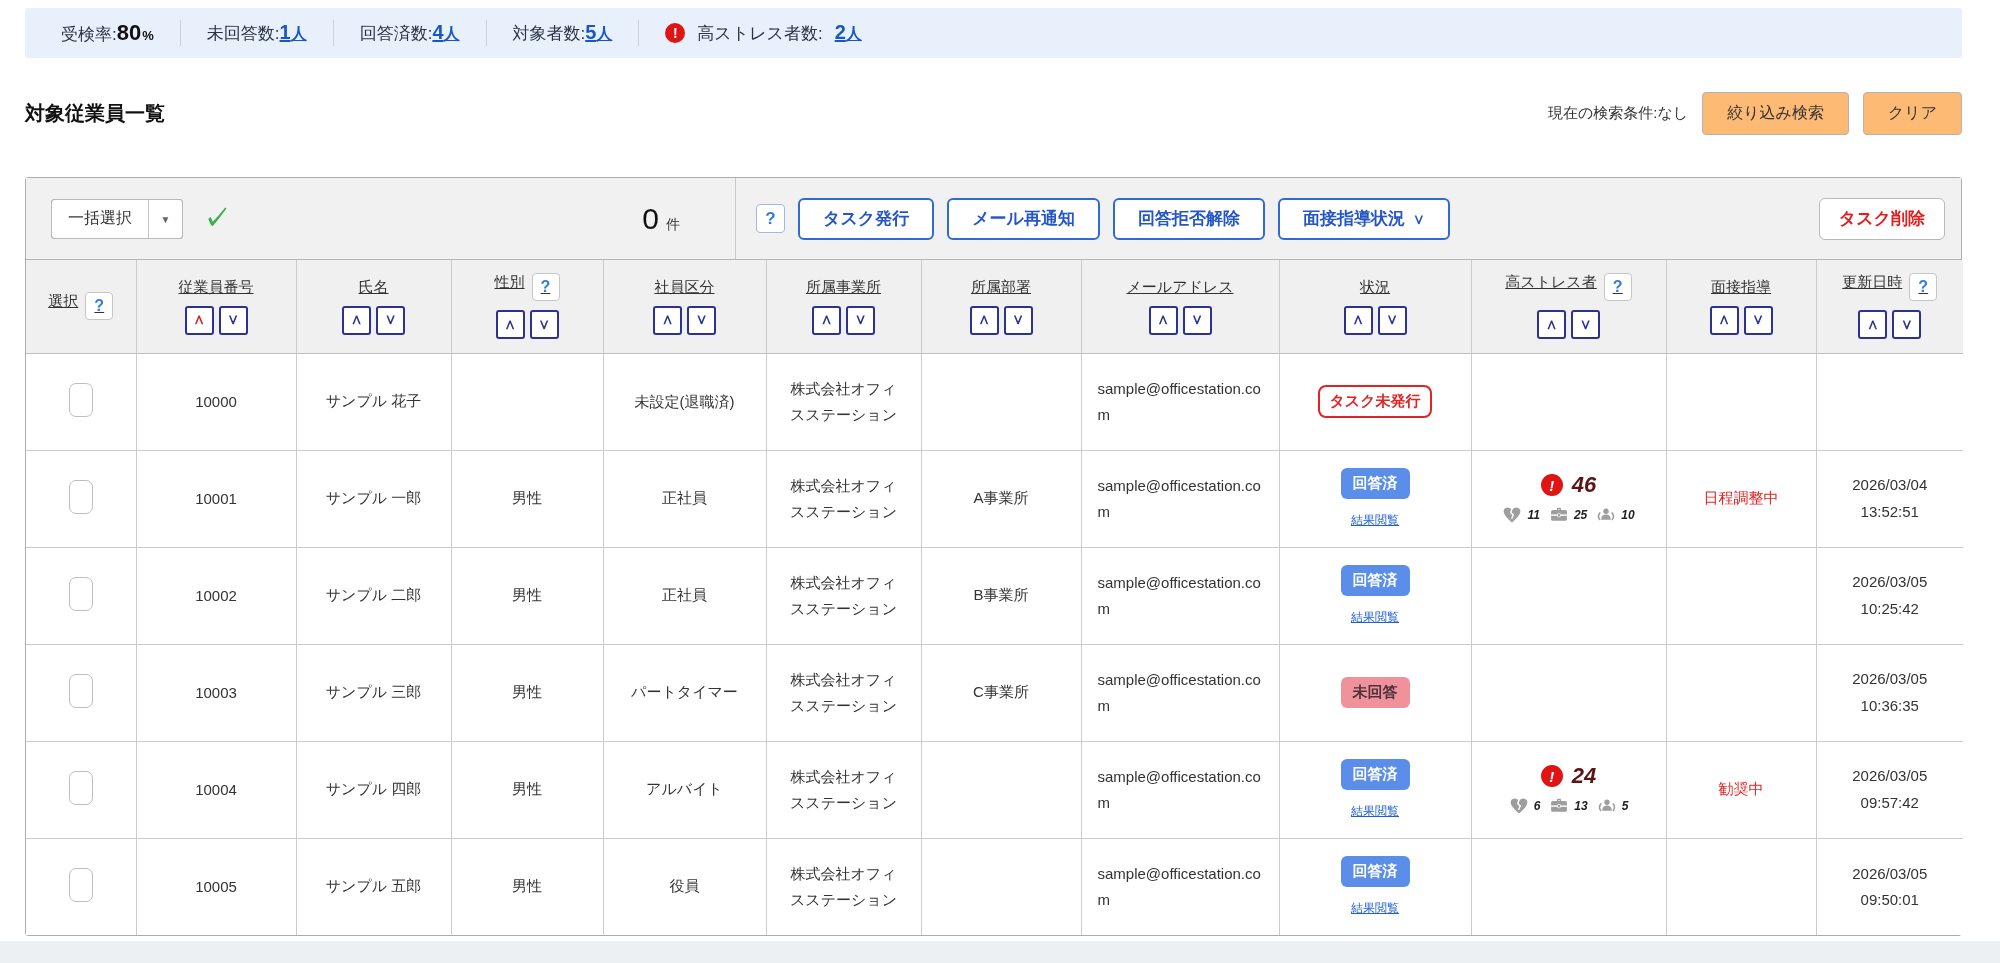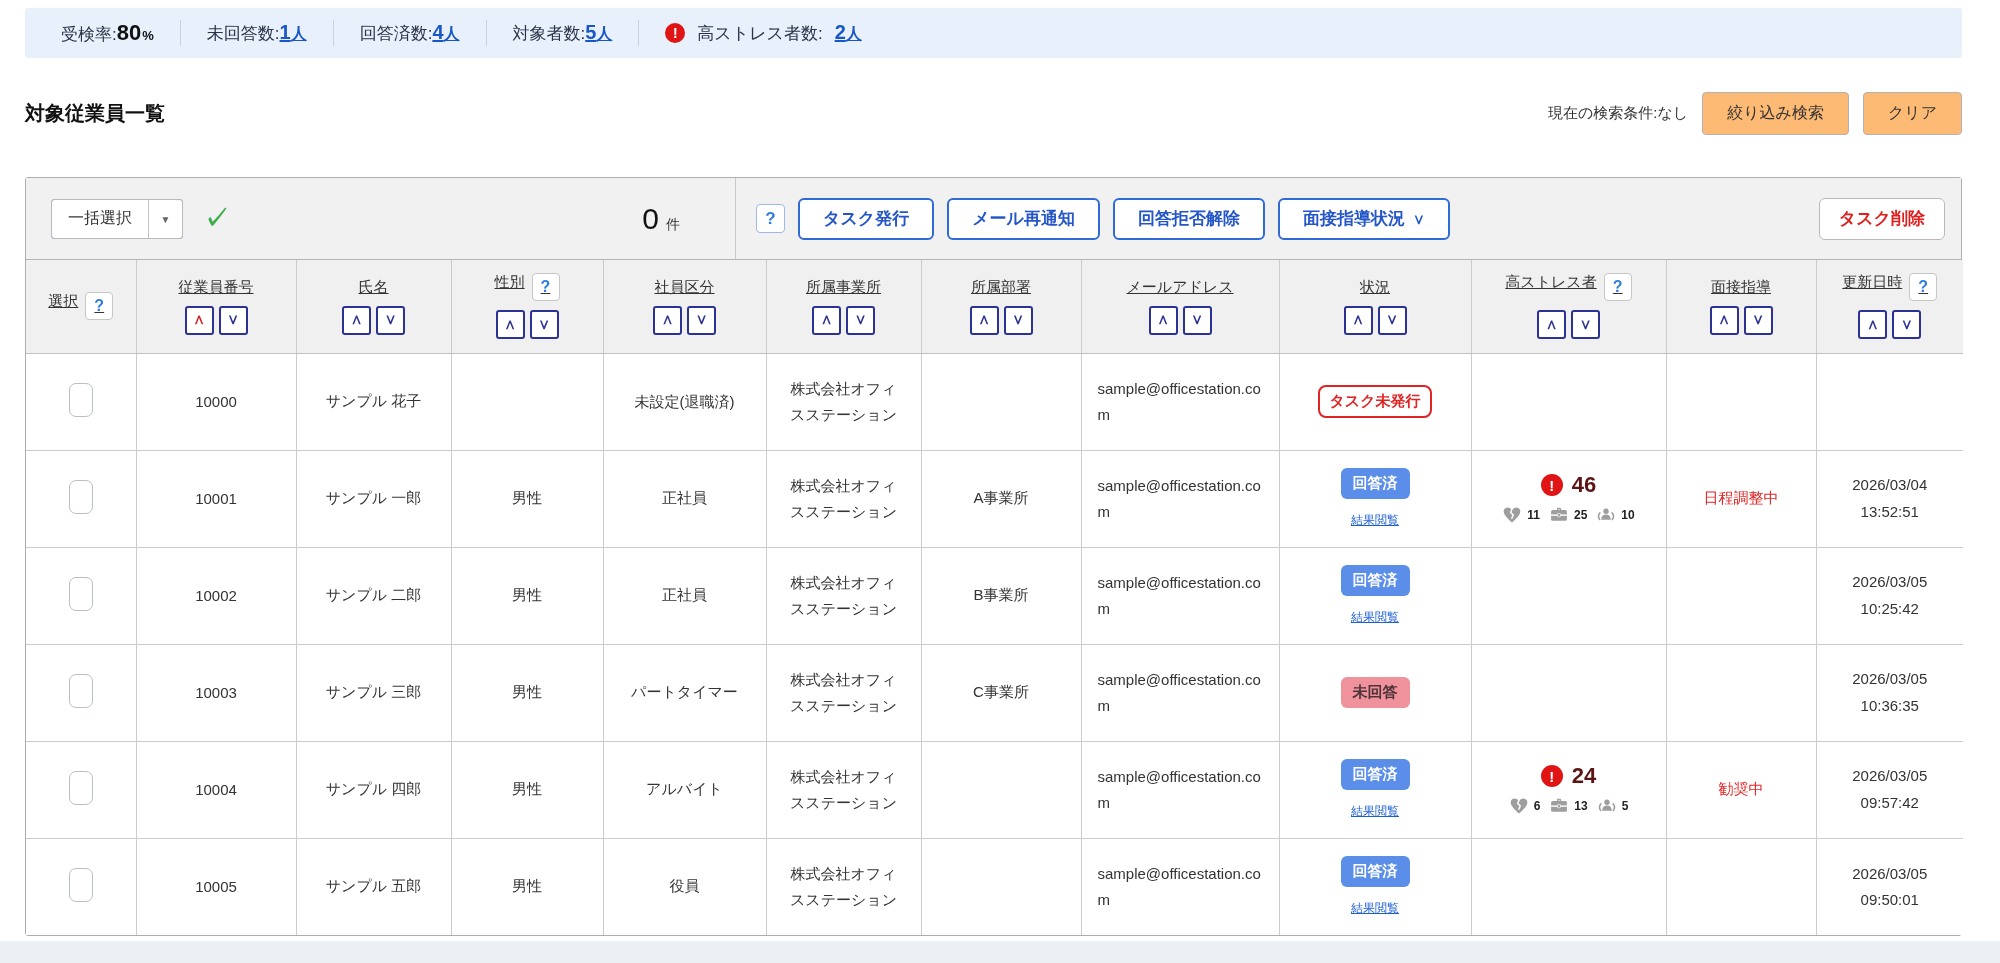--- a/index.html
+++ b/index.html
@@ -74,21 +74,21 @@
   .sort-btn.active { color:#d81f1f; }
   .checkbox { display:inline-block; width:24px; height:34px; border:1.5px solid #b9bec7; border-radius:7px; background:#fff; cursor:pointer; }
   .cell-email { text-align:left; padding:0 16px; word-break:break-all; line-height:1.7; }
   .cell-wrap { padding:0 18px; line-height:1.7; word-break:break-all; }
   .status-cell-inner { display:flex; flex-direction:column; align-items:center; gap:13px; }
   .badge { display:inline-block; padding:6px 12px; border-radius:6px; font-size:15px; font-weight:bold; }
   .badge-blue { background:#5a8ee8; color:#fff; }
   .badge-pink { background:#f0929b; color:#4d3339; }
   .badge-outline { background:#fff; border:2px solid #e02424; color:#e02424; border-radius:8px; padding:5px 9px; }
   .result-link { color:#1d5fd0; text-decoration:underline; font-size:12px; cursor:pointer; }
-  .stress-inner { display:flex; flex-direction:column; align-items:center; gap:7px; }
+  .stress-inner { display:flex; flex-direction:column; align-items:center; gap:7px;font-style:italic; }
   .stress-top { display:flex; align-items:center; gap:9px; font-size:22px; font-weight:bold; color:#5c1414; }
   .stress-top .alert-circle { width:22px; height:22px; font-size:15px; }
   .stress-sub { display:flex; align-items:center; gap:3px; font-size:12px; font-weight:bold; color:#222; }
   .stress-sub svg { margin:0 2px 0 6px; }
   .stress-sub svg:first-child { margin-left:0; }
   .interview-text { color:#e02424; font-size:15px; }
   .updated-inner { line-height:1.75; }
 
   .bottom-strip { position:absolute; left:0; bottom:0; width:2000px; height:22px; background:#ecf0f3; }
 </style>

